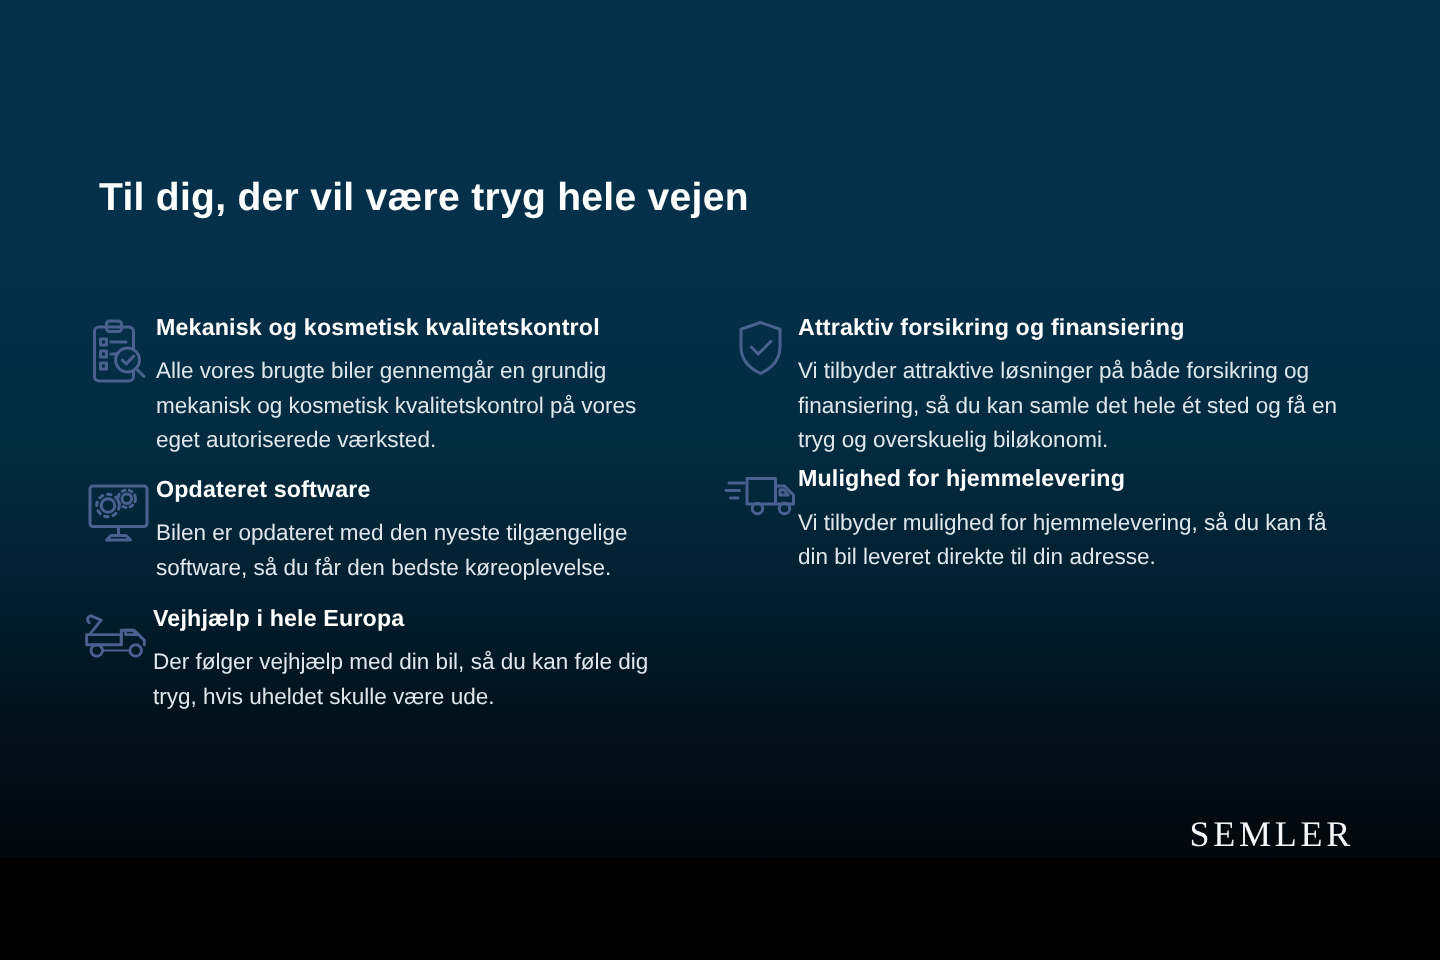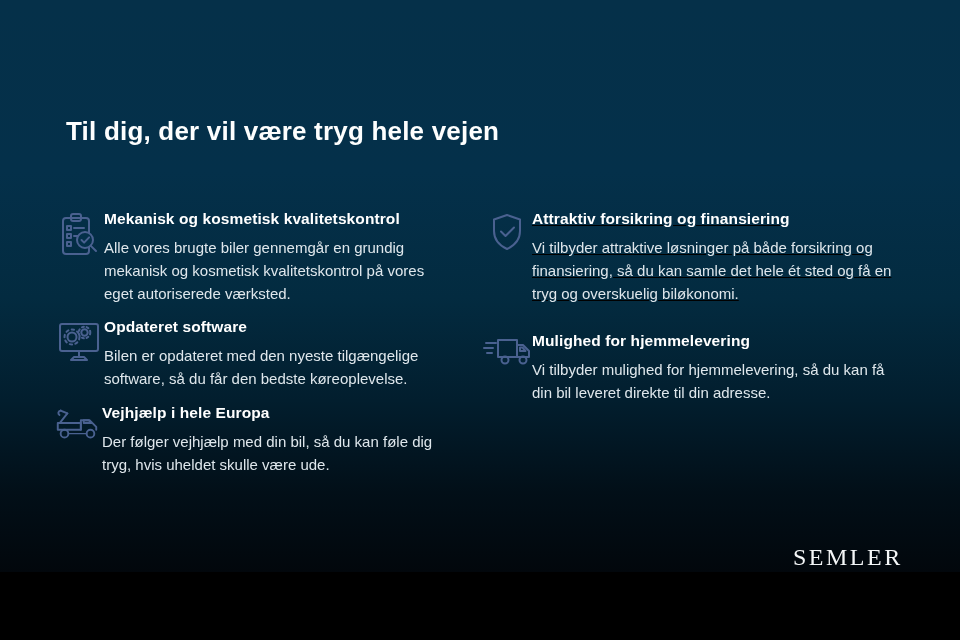--- a/index.html
+++ b/index.html
@@ -13,22 +13,22 @@
     position:absolute; left:66px; top:116px; margin:0;
     font-size:26px; font-weight:700; color:#fdfefe; letter-spacing:0.2px;
   }
   .feature { position:absolute; display:flex; }
   .icon-box { width:50px; flex:0 0 50px; display:flex; justify-content:center; align-items:flex-start; padding-top:2px; }
   .feature-text h2 { margin:0 0 8px 0; font-size:15.5px; font-weight:700; color:#ffffff; letter-spacing:0.1px; }
   .feature-text p  { margin:0; font-size:15px; line-height:23px; color:#dfe7ec; font-weight:400; }
   .pos-l1 { left:54px; top:210px; } 
   .pos-l2 { left:54px; top:318px; }
   .pos-l3 { left:52px; top:404px; }
-  .pos-r1 { left:482px; top:210px;text-decoration:underline; }
-  .pos-r2 { left:482px; top:332px; }
+  .pos-r1 { left:482px; top:210px; }
+  .pos-r2 { left:482px; top:311px; }
   .pos-l1 .feature-text, .pos-l2 .feature-text, .pos-l3 .feature-text { width:336px; }
   .pos-r1 .feature-text, .pos-r2 .feature-text { width:364px; }
   .disclaimer {
     position:absolute; left:547px; top:406px; width:340px;
     font-size:11px; line-height:16.5px; color:#d6dfe4;
   }
   .disclaimer b { color:#ffffff; }
   .logo { position:absolute; left:793px; top:545px; width:104px; text-align:left; }
   .logo-brand {
     font-family:"Liberation Serif", serif; font-size:24px; line-height:1;

